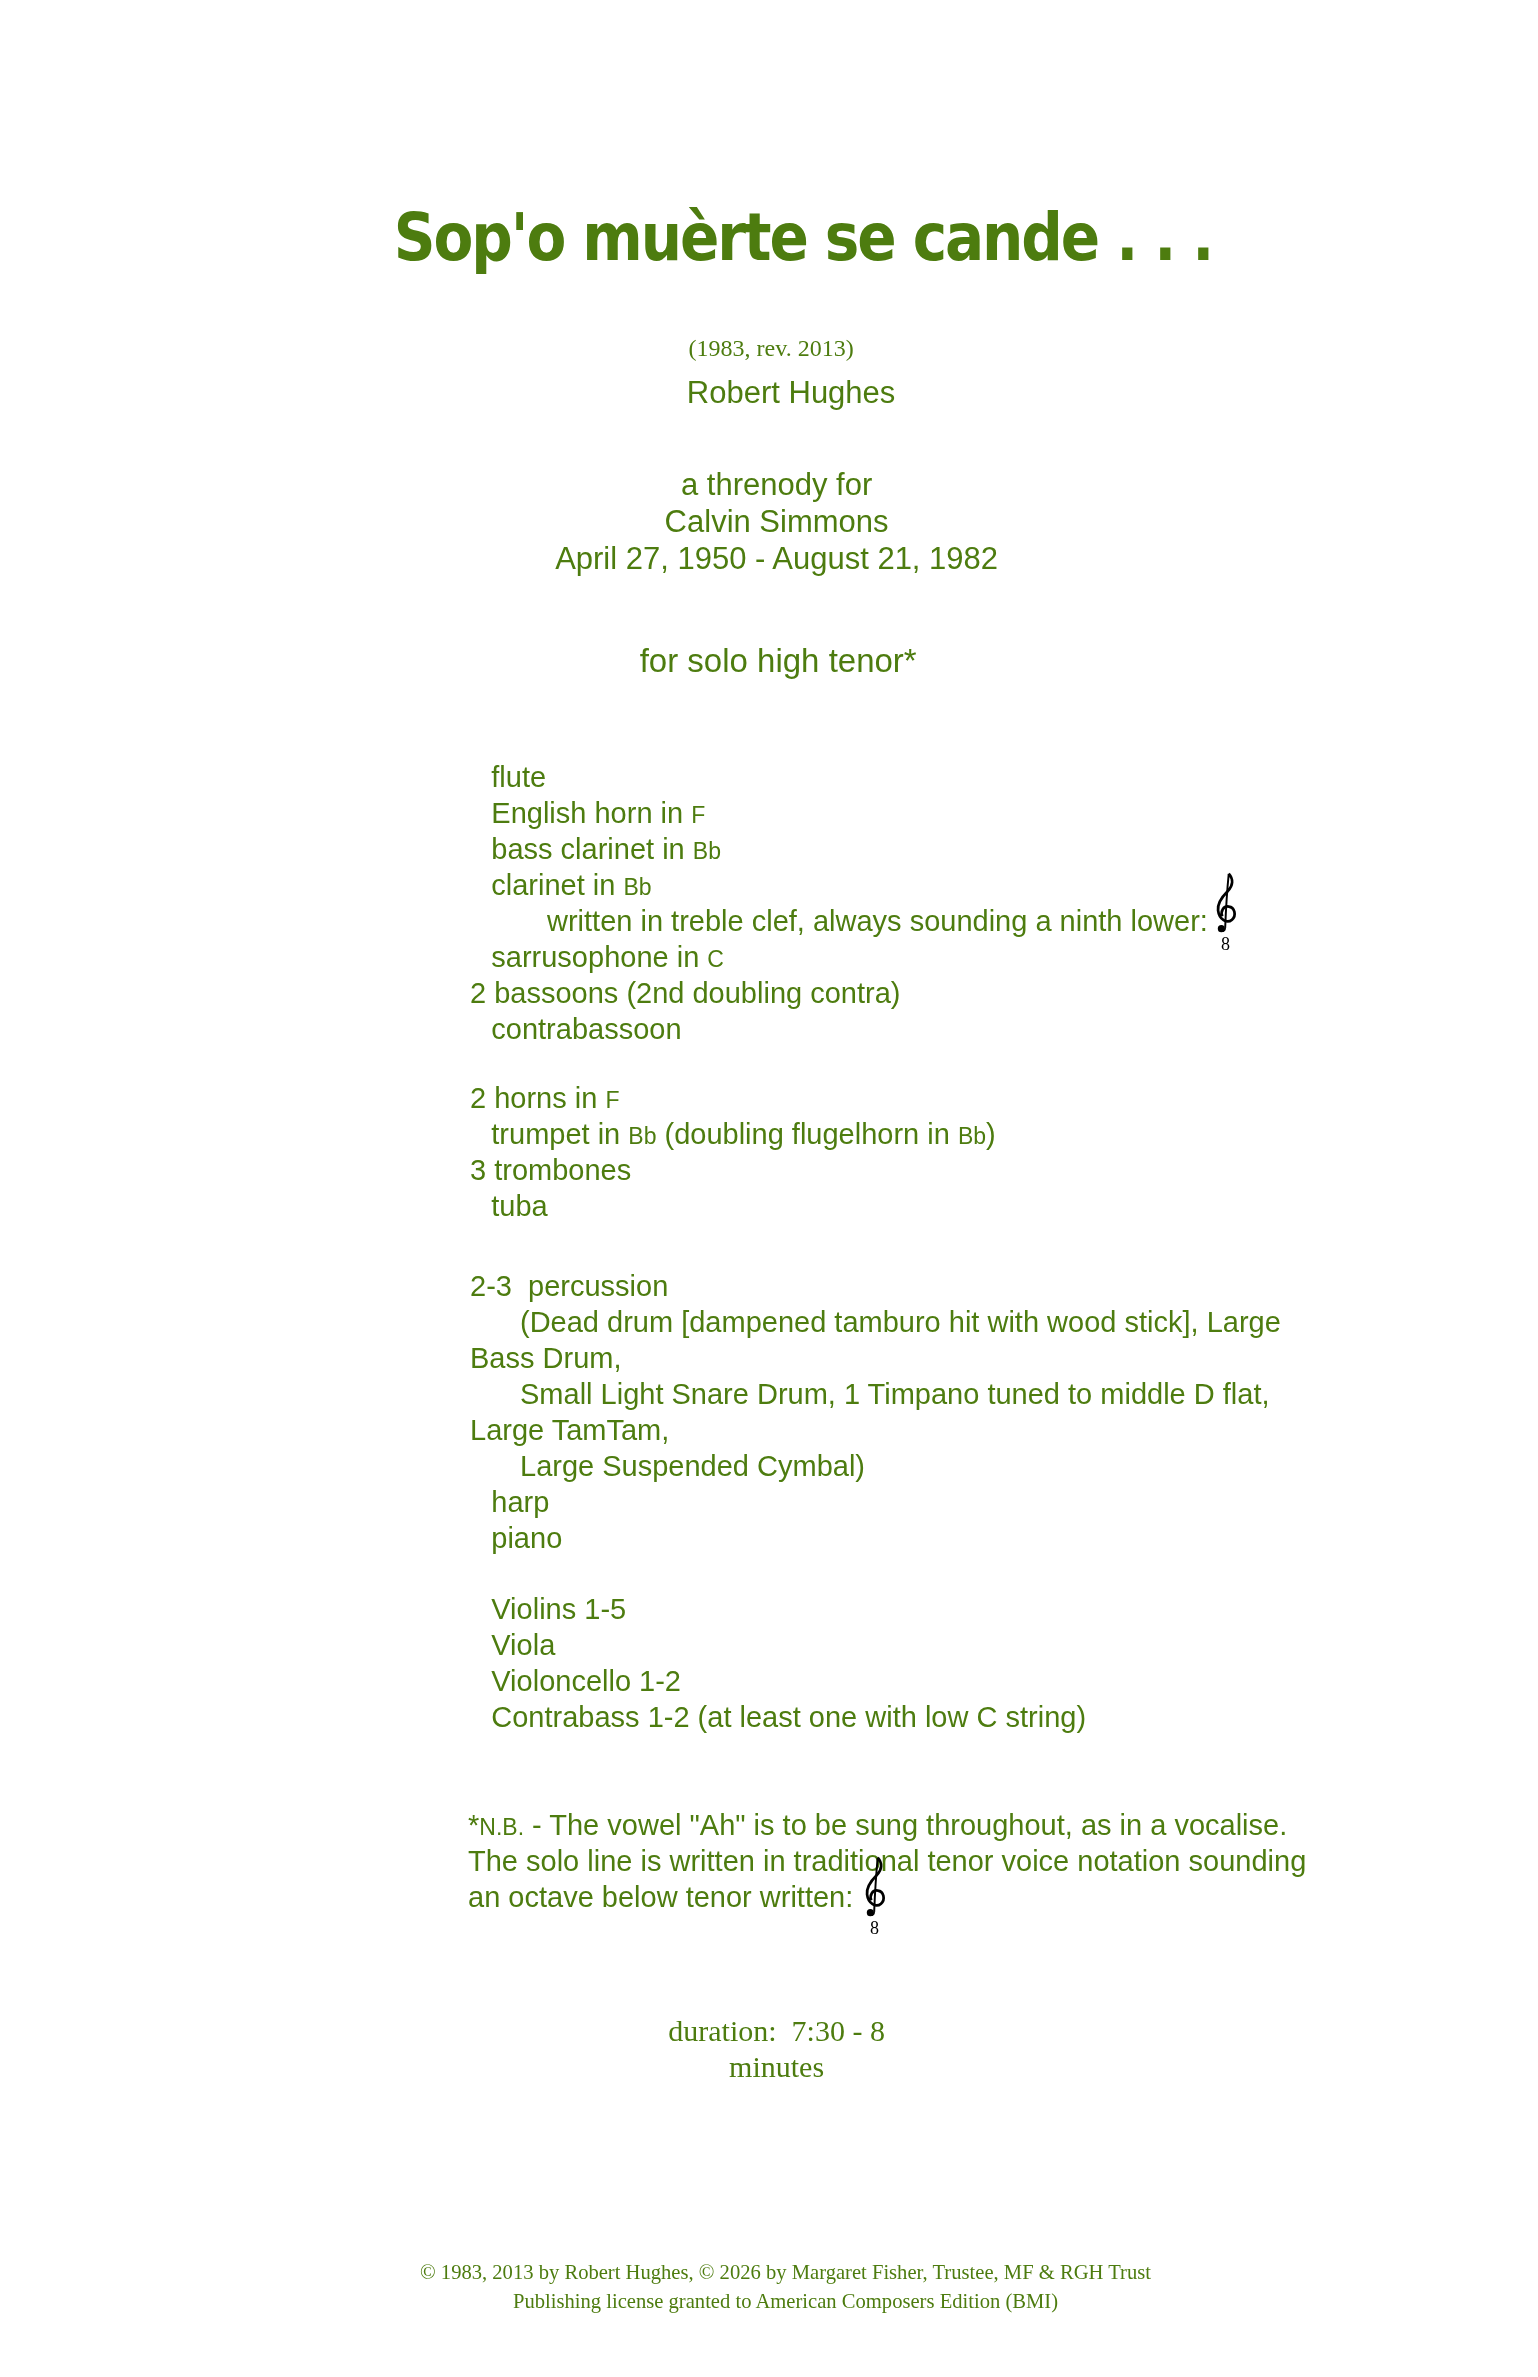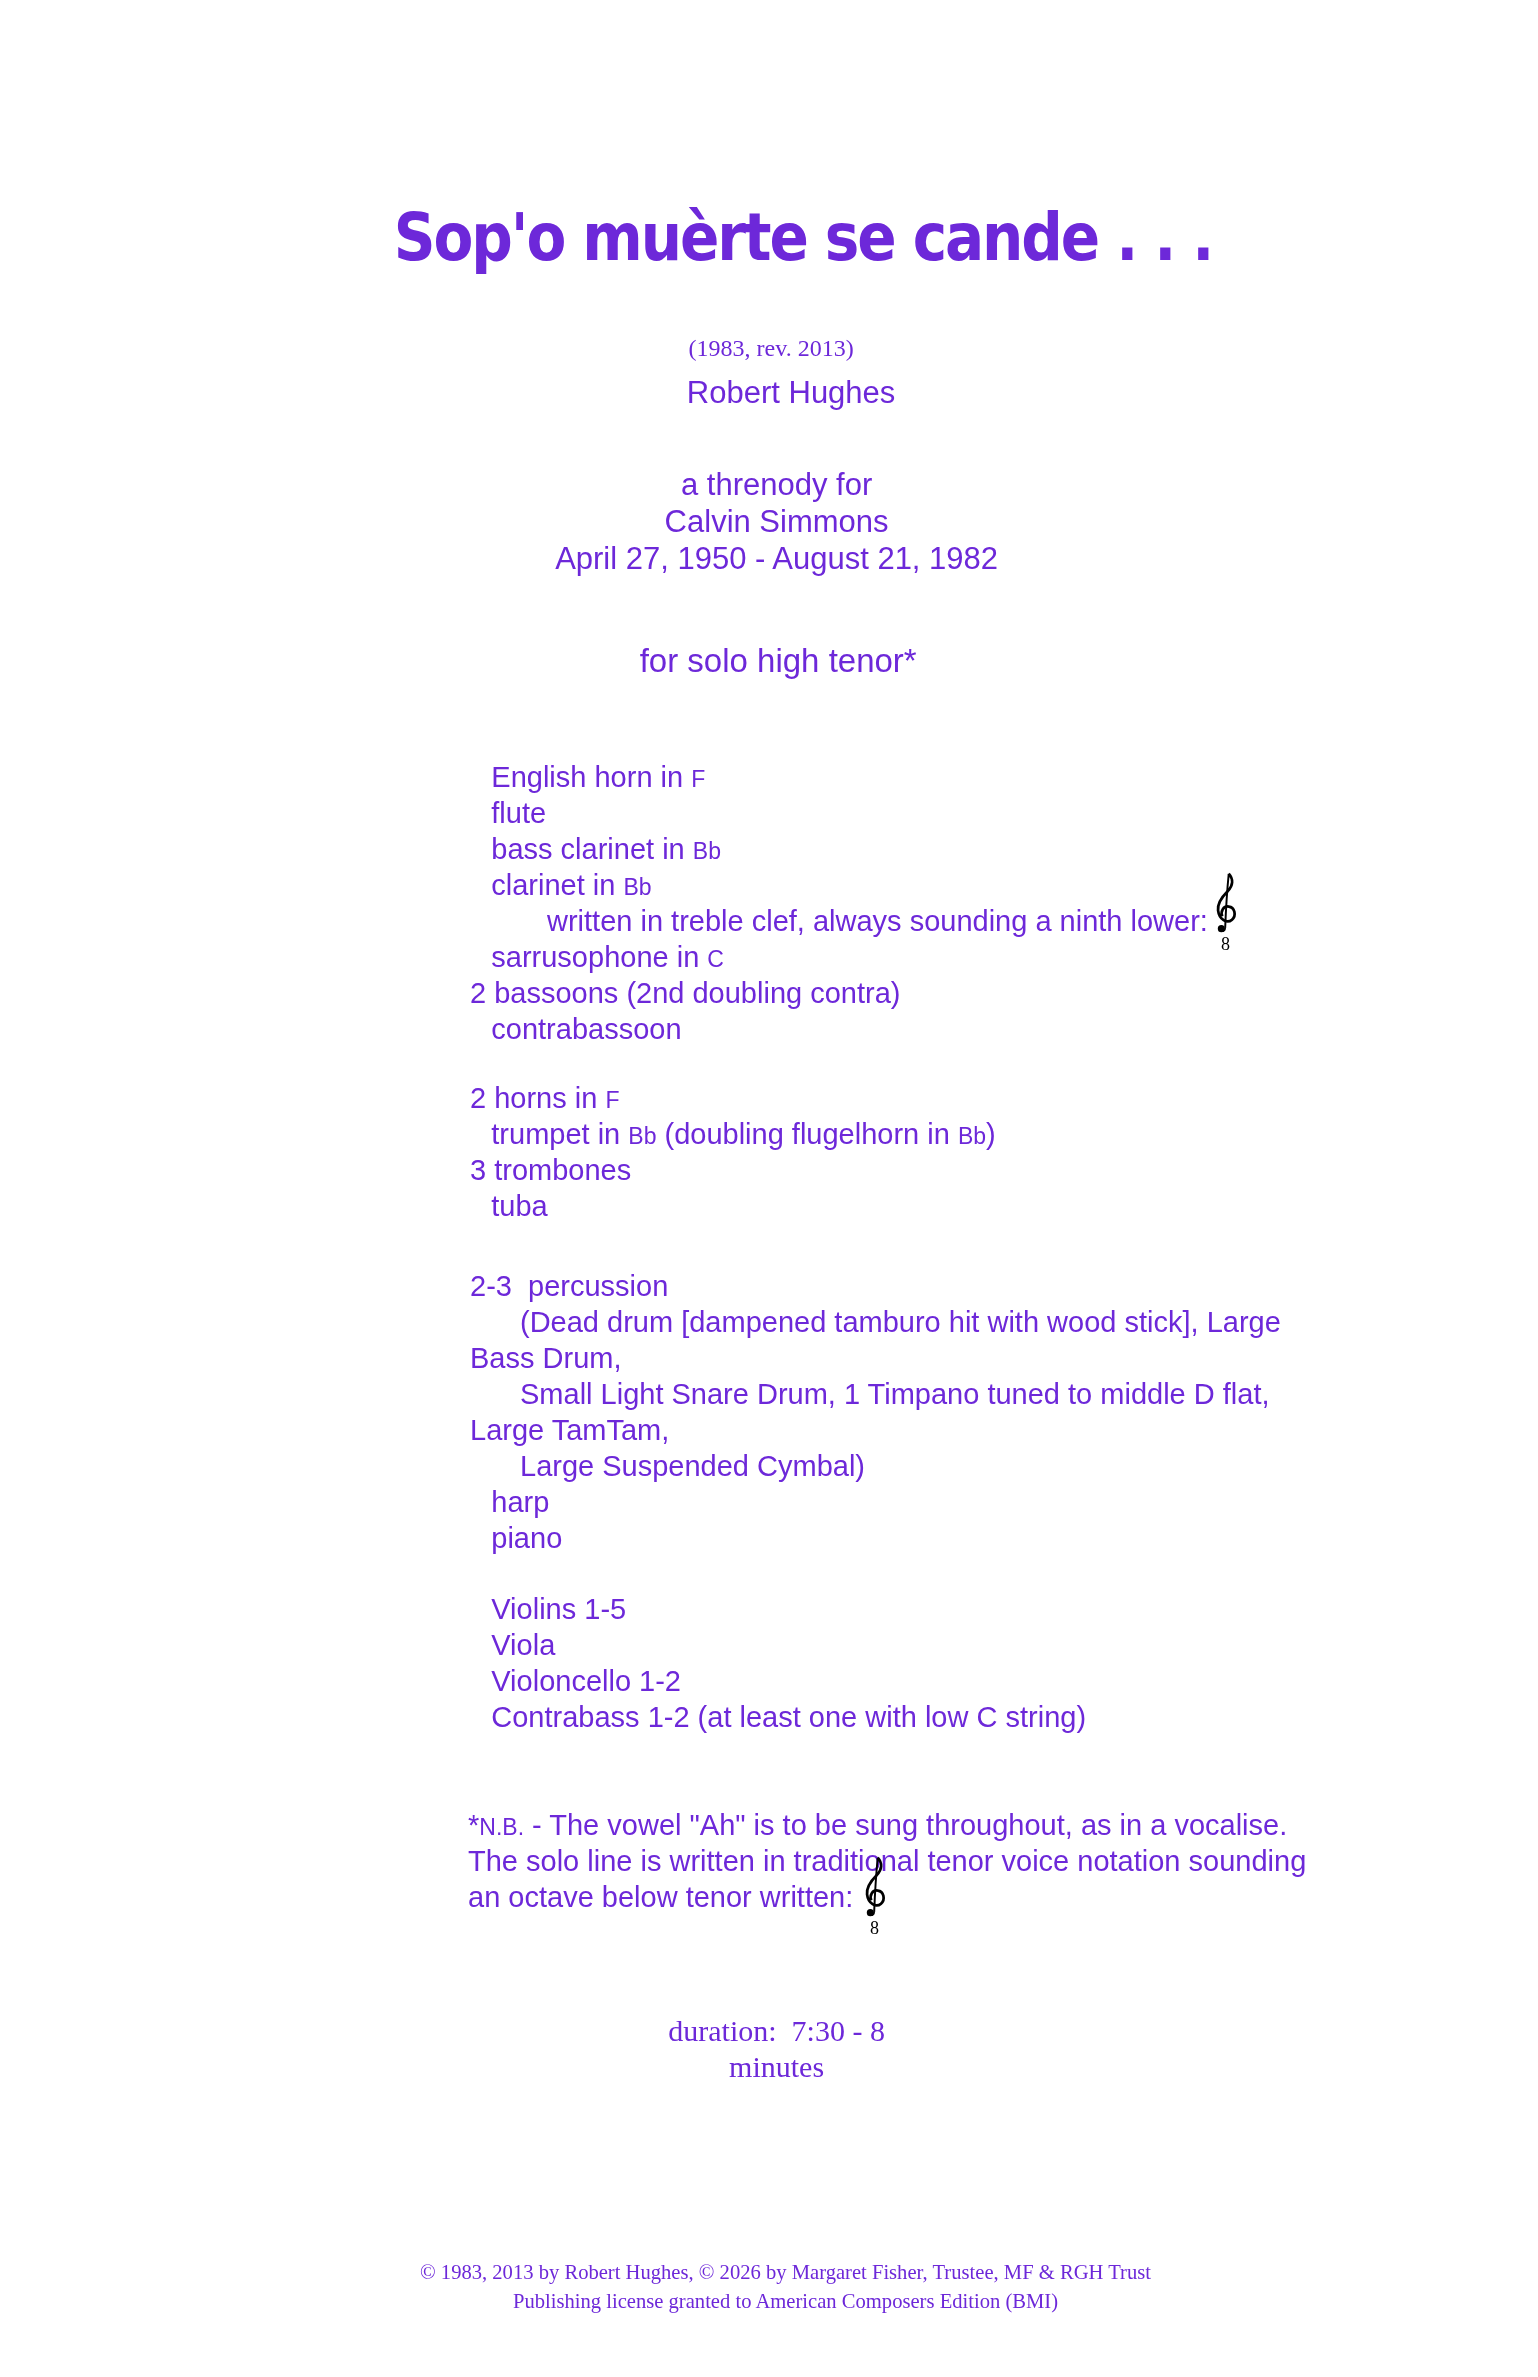--- a/index.html
+++ b/index.html
@@ -1,20 +1,20 @@
 <!DOCTYPE html>
 <html style="font-size:12.7px"><head>
 <meta charset="utf-8">
 <style>
   html,body{margin:0;padding:0;background:#fff;}
   .page{
     position:relative;
     width:1539px;height:2377px;
     background:#ffffff;
-    color:#6d28d9;
+    color:#4d7c0f;
     font-family:"Liberation Sans",sans-serif;
     overflow:hidden;
   }
   .center{position:absolute;left:0;width:1539px;text-align:center;}
   .title-row{top:199px;}
   .title-text{
     display:inline-block;
     font-family:"DejaVu Sans",sans-serif;
     font-weight:bold;
     font-size:66px;
@@ -79,22 +79,22 @@
     <div class="ded-line">a threnody for</div>
     <div class="ded-line">Calvin Simmons</div>
     <div class="ded-line">April 27, 1950 - August 21, 1982</div>
   </div>
 
   <div class="center solo">
     <span class="inner">for solo high tenor*</span>
   </div>
 
   <div class="ilist ww">
+    <div class="line i1"><span>flute</span></div>
     <div class="line i1"><span>English horn in </span><span class="sm">F</span></div>
-    <div class="line i1"><span>flute</span></div>
     <div class="line i1"><span>bass clarinet in </span><span class="sm">Bb</span></div>
     <div class="line i1"><span>clarinet in </span><span class="sm">Bb</span></div>
     <div class="line i3"><span>written in treble clef, always sounding a ninth lower:</span></div>
     <div class="line i1"><span>sarrusophone in </span><span class="sm">C</span></div>
     <div class="line"><span>2 bassoons (2nd doubling contra)</span></div>
     <div class="line i1"><span>contrabassoon</span></div>
   </div>
 
   <div class="ilist br">
     <div class="line"><span>2 horns in </span><span class="sm">F</span></div>

